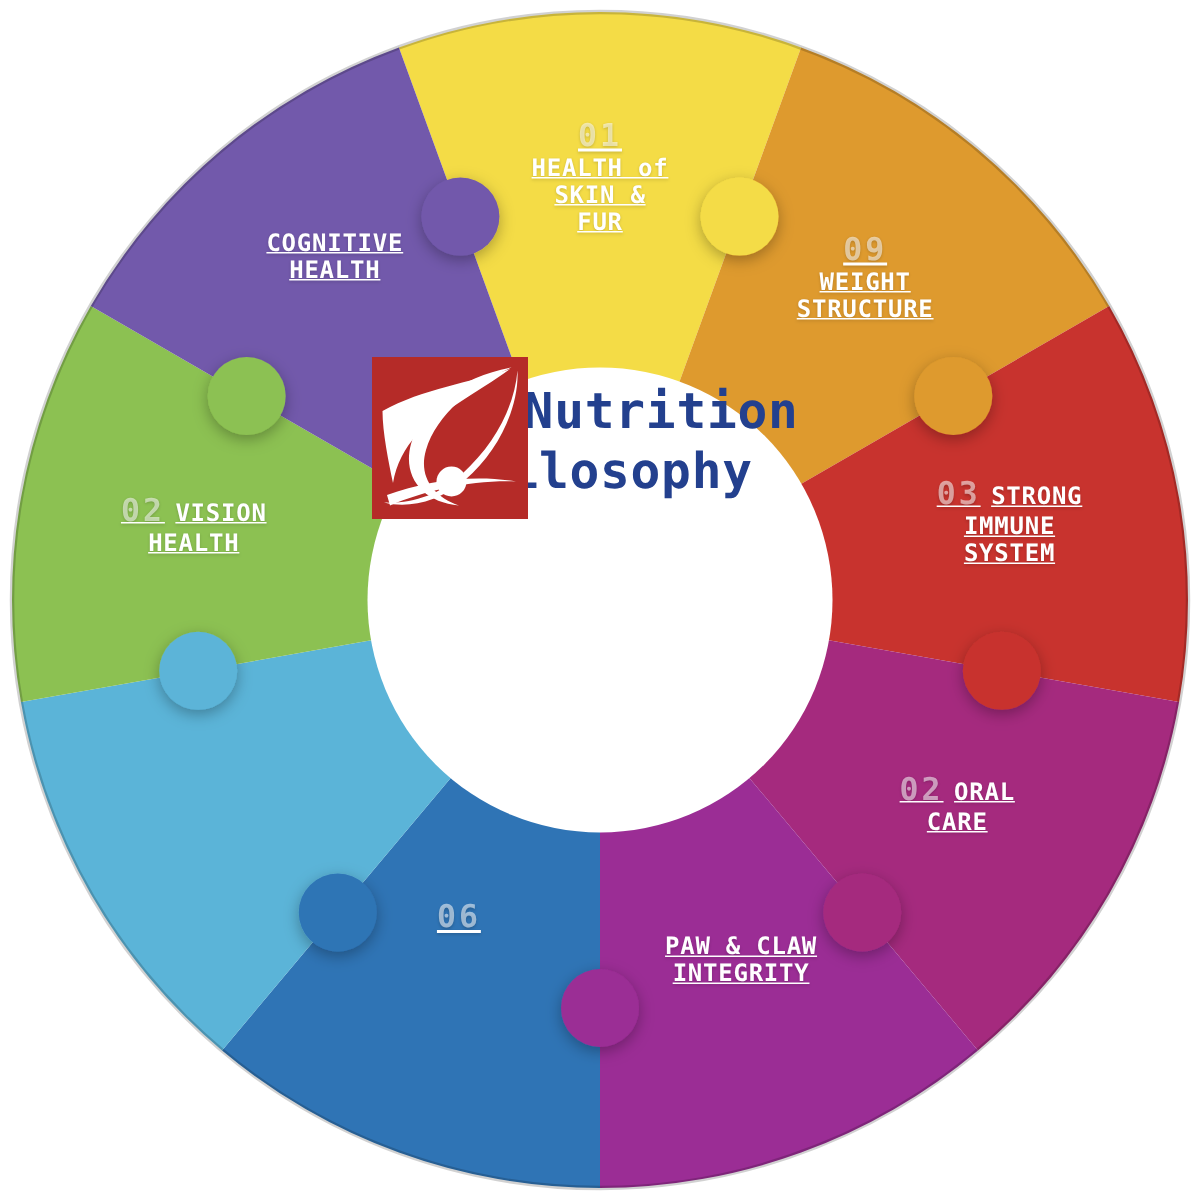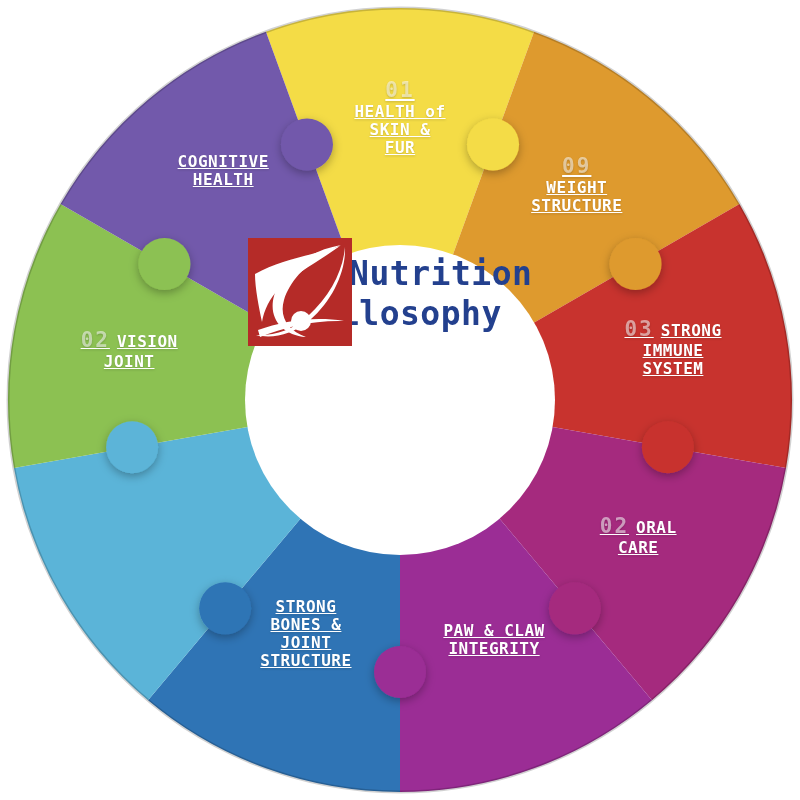--- a/index.html
+++ b/index.html
@@ -74,27 +74,24 @@
 FUR</span></div>
       <div class="seg-label" style="width: 200px; left: 476.767px; top: 152.838px;"><span class="seg-num">09</span><span class="seg-txt">WEIGHT
 STRUCTURE</span></div>
       <div class="seg-label" style="width: 200px; left: 573px; top: 315.747px;"><span class="seg-num inline">03</span><span class="seg-txt" style="display: inline;">STRONG
 IMMUNE
 SYSTEM</span></div>
       <div class="seg-label" style="width: 200px; left: 538.157px; top: 512.5px;"><span class="seg-num inline">02</span><span class="seg-txt" style="display: inline;">ORAL
 CARE</span></div>
       <div class="seg-label" style="width: 200px; left: 394.056px; top: 621.915px;"><span class="seg-txt">PAW &amp; CLAW
 INTEGRITY</span></div>
-      <div class="seg-label" style="width: 200px; left: 205.944px; top: 598.415px;"><span class="seg-txt">STRONG
-BONES &amp;
-JOINT
-STRUCTURE</span></div>
+      <div class="seg-label" style="width: 200px; left: 205.944px; top: 598.415px;"><span class="seg-num">06</span></div>
       <div class="seg-label" style="width: 200px; left: 61.843px; top: 489px;"></div>
       <div class="seg-label" style="width: 200px; left: 29.1779px; top: 327.247px;"><span class="seg-num inline">02</span><span class="seg-txt" style="display: inline;">VISION
-JOINT</span></div>
+HEALTH</span></div>
       <div class="seg-label" style="width: 200px; left: 123.233px; top: 152.838px;"><span class="seg-txt">COGNITIVE
 HEALTH</span></div>
     </div>
 
   <div class="center-wrap">
     <svg class="logo" viewBox="0 0 104 108">
       <rect id="logo-bg" x="0" y="0" width="104" height="108" fill="#B52B28"></rect>
       <path d="M7 36 C34 21 66 17 92 8 C70 24 46 36 30 52 C22 60 16 72 14 84 C11 70 7 50 7 36 Z" fill="#fff"></path>
       <path d="M93 7 C60 13 33 33 26 58 C20 80 34 97 58 99 C40 93 31 79 36 62 C43 38 68 18 93 7 Z" fill="#fff"></path>
       <path d="M97 9 C98 33 85 62 62 82 C44 97 24 101 8 97 C26 98 45 92 60 78 C82 58 95 33 97 9 Z" fill="#fff"></path>

